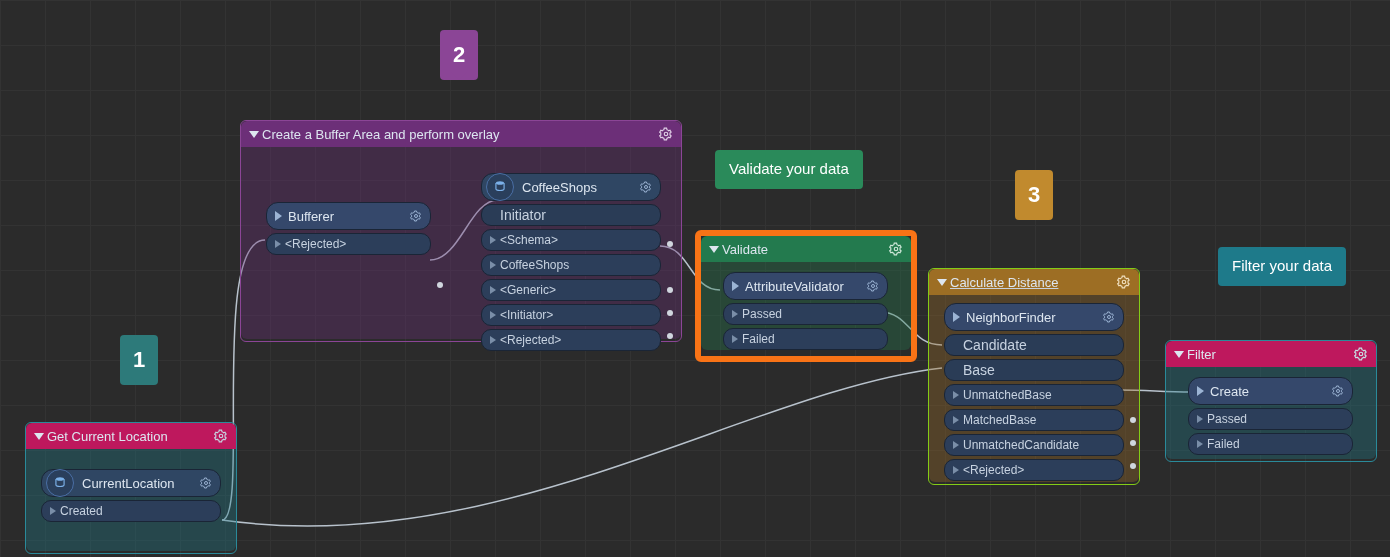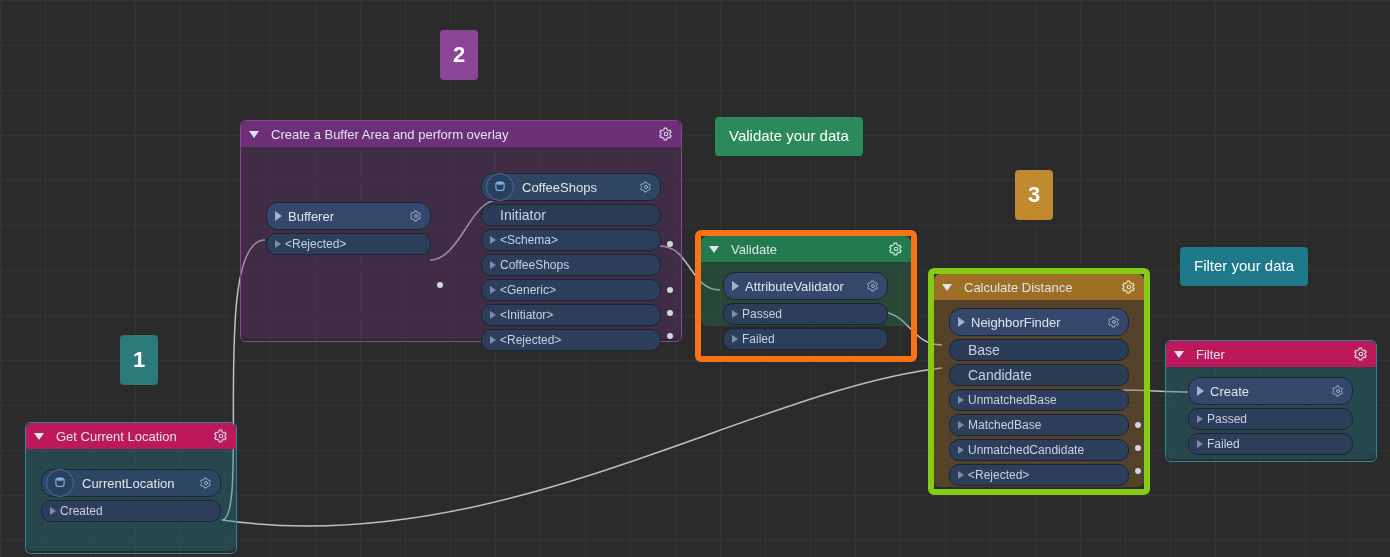--- a/index.html
+++ b/index.html
@@ -37,26 +37,26 @@
   .b-purple::after{border-top-color:#8b4596;}
   .b-orange{background:#c18a2e;}
   .b-orange::after{border-top-color:#c18a2e;}
 
   
   .tip{position:absolute;padding:10px 14px;border-radius:4px;
     background:#2a8a5a;color:#fff;font-size:15px;line-height:1.25;
     max-width:170px;}
   .tip::after{content:"";position:absolute;bottom:-10px;left:70px;
     border:10px solid transparent;border-top-color:#2a8a5a;}
-  .tip-teal{background:#1e7a8a;}
+  .tip-teal{background:#1e7a8a;margin-left:38px;}
   .tip-teal::after{border-top-color:#1e7a8a;}
 
   
   .group{position:absolute;border-radius:6px;}
-  .group .ghead{height:26px;display:flex;align-items:center;gap:12px;
+  .group .ghead{height:26px;display:flex;align-items:center;gap:3px;
     padding:0 8px;color:var(--title-text);font-size:13px;
     border-top-left-radius:6px;border-top-right-radius:6px;}
   .group .gbody{position:relative;border-bottom-left-radius:6px;
     border-bottom-right-radius:6px;}
   .tri{display:inline-block;width:0;height:0;border-left:5px solid transparent;
     border-right:5px solid transparent;border-top:7px solid currentColor;
     vertical-align:middle;}
   .gear{margin-left:auto;}
   .gear svg{display:block;}
 
@@ -64,21 +64,21 @@
   .g-teal .gbody{background:rgba(30,122,138,.35);}
   .g-teal{border:1px solid #2a8a9a;}
   .g-purple .ghead{background:#6c2f78;}
   .g-purple .gbody{background:rgba(107,47,120,.35);}
   .g-purple{border:1px solid #8b4596;}
   .g-green .ghead{background:#237a4e;}
   .g-green .gbody{background:rgba(35,122,78,.35);}
   .g-green{border:6px solid #f97316;}
   .g-orange .ghead{background:#9d6e24;}
   .g-orange .gbody{background:rgba(157,110,36,.35);}
-  .g-orange{border:6px solid #84cc16;}
+  .g-orange{border:1px solid #84cc16;text-decoration:underline;}
 
   
   .node{position:absolute;width:160px;}
   .nhead{height:26px;background:#35486b;border:1px solid #1a2536;
     border-radius:12px;display:flex;align-items:center;gap:6px;
     padding:0 8px;color:var(--title-text);}
   .nhead .play{width:0;height:0;border-top:5px solid transparent;
     border-bottom:5px solid transparent;border-left:7px solid #9cb4d4;}
   .nhead.ds{background:#2f4663;}
   .nhead .dbicon{width:26px;height:26px;border-radius:50%;background:#2a3f5c;
@@ -118,21 +118,21 @@
 <div class="badge b-teal" style="left:120px;top:335px">
       <span>1</span>
     </div>
 <div class="badge b-purple" style="left:440px;top:30px">
       <span>2</span>
     </div>
 <div class="badge b-orange" style="left:1015px;top:170px">
       <span>3</span>
     </div>
 
-<div class="tip" style="left:715px;top:117px"><span>Validate your data</span></div>
+<div class="tip" style="left:715px;top:150px"><span>Validate your data</span></div>
 <div class="tip tip-teal" style="left:1180px;top:247px"><span>Filter your data</span></div>
 
 <div class="group g-teal" style="left:25px;top:422px;width:210px;height:130px">
   <div class="ghead">
     <span class="tri"></span>
     <span class="ntitle">Get Current Location</span>
     <span class="gear">
       <svg width="14" height="14" viewBox="0 0 24 24" fill="none" stroke="#c7d2e0" stroke-width="2">
             <circle cx="12" cy="12" r="3"></circle>
             <path d="M19 12a7 7 0 0 0-.2-1.6l2-1.5-2-3.4-2.3.9a7 7 0 0 0-2.8-1.6L13 2h-4l-.7 2.8a7 7 0 0 0-2.8 1.6l-2.3-.9-2 3.4 2 1.5A7 7 0 0 0 3 12c0 .5 0 1 .2 1.6l-2 1.5 2 3.4 2.3-.9a7 7 0 0 0 2.8 1.6L9 22h4l.7-2.8a7 7 0 0 0 2.8-1.6l2.3.9 2-3.4-2-1.5c.1-.5.2-1 .2-1.6Z"></path>
@@ -246,21 +246,21 @@
   <div class="ghead">
     <span class="tri"></span>
     <span class="ntitle">Validate</span>
     <span class="gear">
       <svg width="14" height="14" viewBox="0 0 24 24" fill="none" stroke="#cfe8d9" stroke-width="2">
             <circle cx="12" cy="12" r="3"></circle>
             <path d="M19 12a7 7 0 0 0-.2-1.6l2-1.5-2-3.4-2.3.9a7 7 0 0 0-2.8-1.6L13 2h-4l-.7 2.8a7 7 0 0 0-2.8 1.6l-2.3-.9-2 3.4 2 1.5A7 7 0 0 0 3 12c0 .5 0 1 .2 1.6l-2 1.5 2 3.4 2.3-.9a7 7 0 0 0 2.8 1.6L9 22h4l.7-2.8a7 7 0 0 0 2.8-1.6l2.3.9 2-3.4-2-1.5c.1-.5.2-1 .2-1.6Z"></path>
           </svg>
     </span>
   </div>
-  <div class="gbody" style="height:64px">
+  <div class="gbody" style="height:88px">
     <div class="node" style="left:22px;top:10px;width:165px">
       <div class="nhead">
         <span class="play"></span>
         <span class="ntitle">AttributeValidator</span>
         <span class="gear">
           <svg width="12" height="12" viewBox="0 0 24 24" fill="none" stroke="#9cb4d4" stroke-width="2">
                 <circle cx="12" cy="12" r="3"></circle>
                 <path d="M19 12a7 7 0 0 0-.2-1.6l2-1.5-2-3.4-2.3.9a7 7 0 0 0-2.8-1.6L13 2h-4l-.7 2.8a7 7 0 0 0-2.8 1.6l-2.3-.9-2 3.4 2 1.5A7 7 0 0 0 3 12c0 .5 0 1 .2 1.6l-2 1.5 2 3.4 2.3-.9a7 7 0 0 0 2.8 1.6L9 22h4l.7-2.8a7 7 0 0 0 2.8-1.6l2.3.9 2-3.4-2-1.5c.1-.5.2-1 .2-1.6Z"></path>
               </svg>
         </span>
@@ -294,24 +294,24 @@
         <span class="play"></span>
         <span class="ntitle">NeighborFinder</span>
         <span class="gear">
           <svg width="12" height="12" viewBox="0 0 24 24" fill="none" stroke="#9cb4d4" stroke-width="2">
                 <circle cx="12" cy="12" r="3"></circle>
                 <path d="M19 12a7 7 0 0 0-.2-1.6l2-1.5-2-3.4-2.3.9a7 7 0 0 0-2.8-1.6L13 2h-4l-.7 2.8a7 7 0 0 0-2.8 1.6l-2.3-.9-2 3.4 2 1.5A7 7 0 0 0 3 12c0 .5 0 1 .2 1.6l-2 1.5 2 3.4 2.3-.9a7 7 0 0 0 2.8 1.6L9 22h4l.7-2.8a7 7 0 0 0 2.8-1.6l2.3.9 2-3.4-2-1.5c.1-.5.2-1 .2-1.6Z"></path>
               </svg>
         </span>
       </div>
       <div class="port sub">
+            <span>Candidate</span>
+          </div>
+      <div class="port sub">
             <span>Base</span>
-          </div>
-      <div class="port sub">
-            <span>Candidate</span>
           </div>
       <div class="port">
             <span class="pp"></span>
             <span>UnmatchedBase</span>
           </div>
       <div class="port">
             <span class="pp"></span>
             <span>MatchedBase</span>
           </div>
       <div class="port">

